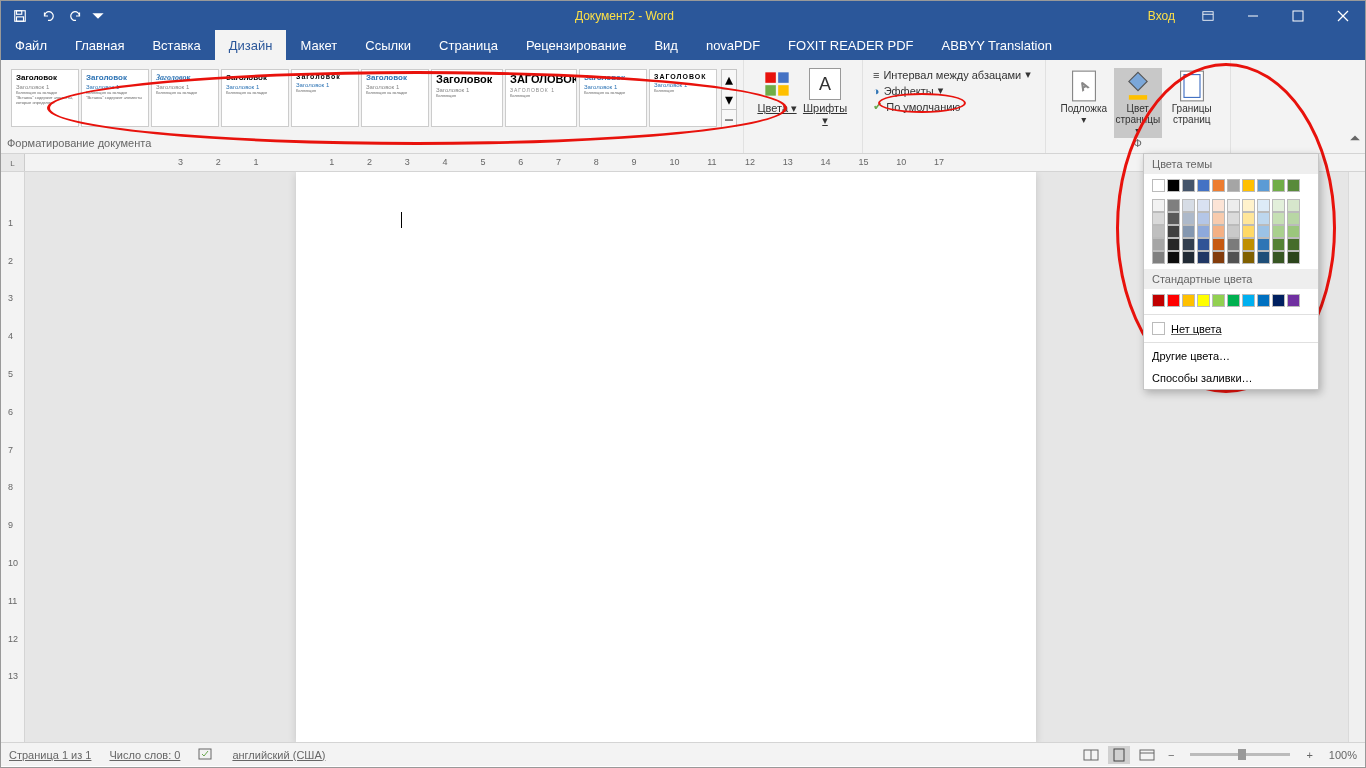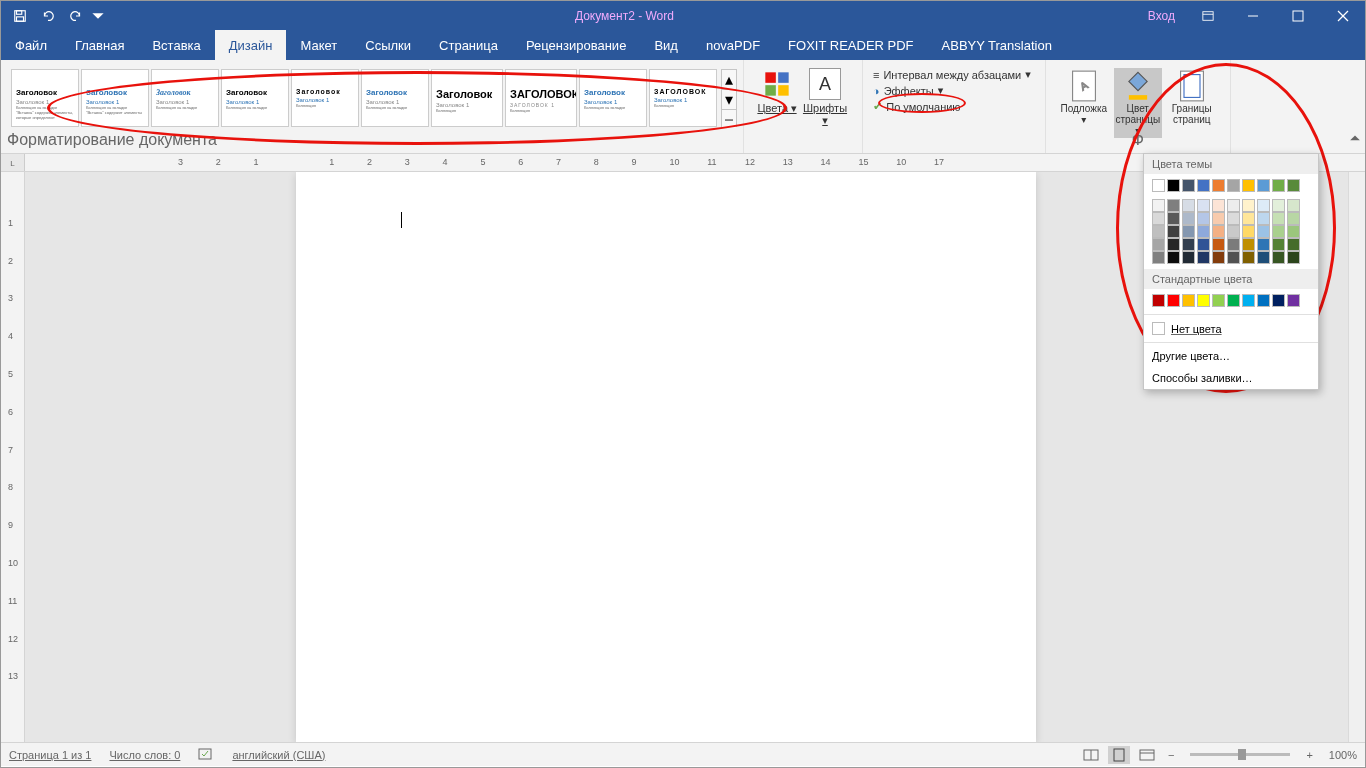--- a/index.html
+++ b/index.html
@@ -1,40 +1,40 @@
 <!DOCTYPE html>
 <html><head>
 <meta charset="utf-8">
 <style>
 * { margin:0; padding:0; box-sizing:border-box; font-family:"Segoe UI",sans-serif; }
 body { background:#fff; width:1366px; height:768px; overflow:hidden; position:relative; border:1px solid #999; }
-.titlebar { background:#2b579a; height:29px; display:flex; align-items:center; color:#f0abfc; font-size:12px; }
+.titlebar { background:#2b579a; height:29px; display:flex; align-items:center; color:#fde047; font-size:12px; }
 .qat { display:flex; align-items:center; padding:0 6px; gap:2px; }
 .qat-btn { width:26px; height:24px; display:flex; align-items:center; justify-content:center; color:#fff; cursor:pointer; }
 .qat-btn svg { width:14px; height:14px; }
 .title-center { flex:1; text-align:center; font-size:12px; }
 .title-right { display:flex; align-items:center; }
 .login { padding:0 10px; font-size:12px; }
 .winbtn { width:45px; height:29px; display:flex; align-items:center; justify-content:center; cursor:pointer; }
 .winbtn svg { width:12px; height:12px; stroke:#fff; }
 .tabs { background:#2b579a; height:30px; display:flex; align-items:stretch; color:#fff; font-size:13px; }
 .tab { padding:0 14px; display:flex; align-items:center; cursor:pointer; }
 .tab.active { background:#f3f3f3; color:#2b579a; }
 .tab-right { margin-left:auto; display:flex; }
 .tab-help { display:flex; align-items:center; padding:0 12px; gap:5px; font-size:12px; }
 .tab-share { background:#234a86; padding:0 12px; display:flex; align-items:center; gap:5px; font-size:12px; }
 .ribbon { background:#f3f3f3; height:94px; border-bottom:1px solid #d4d4d4; display:flex; position:relative; }
 .rgroup { border-right:1px solid #e1e1e1; padding:4px 6px 2px 6px; display:flex; flex-direction:column; align-items:center; position:relative; }
-.rgroup-label { font-size:16px; color:#666; margin-top:auto; padding-bottom:2px; }
+.rgroup-label { font-size:11px; color:#666; margin-top:auto; padding-bottom:2px; }
 .themes-btn { width:38px; display:flex; flex-direction:column; align-items:center; gap:2px; cursor:pointer; }
 .themes-icon { width:32px; height:32px; border:1px solid #a0a0a0; display:flex; align-items:center; justify-content:center; background:#fff; font-size:14px; color:#2b579a; position:relative; }
 .themes-icon-bar { position:absolute; bottom:2px; left:3px; right:3px; height:4px; background:linear-gradient(90deg,#c00,#f90,#5b5,#09c,#55c); }
 .themes-label { font-size:11px; color:#333; }
 .gallery { flex:1; display:flex; gap:2px; padding:5px 4px 0 4px; flex-wrap:nowrap; overflow:hidden; position:relative; max-width:740px; }
-.gallery-item { width:68px; height:58px; border:1px solid #ccc; background:#fff; padding:18px 4px; overflow:hidden; cursor:pointer; }
+.gallery-item { width:68px; height:58px; border:1px solid #ccc; background:#fff; padding:3px 4px; overflow:hidden; cursor:pointer; }
 .g-title { font-size:8px; font-weight:600; margin-bottom:2px; white-space:nowrap; }
 .g-sub { font-size:6px; color:#888; margin-bottom:1px; }
 .g-body { font-size:4px; color:#666; line-height:1.2; }
 .gallery-scroll { width:16px; display:flex; flex-direction:column; border:1px solid #c5c5c5; }
 .gs-btn { flex:1; display:flex; align-items:center; justify-content:center; background:#f8f8f8; cursor:pointer; border-bottom:1px solid #c5c5c5; }
 .gs-btn:last-child { border-bottom:none; }
 .mid-btns { display:flex; gap:2px; padding:4px 6px 0 6px; }
 .vbtn { width:42px; display:flex; flex-direction:column; align-items:center; gap:2px; cursor:pointer; }
 .vbtn-icon { width:32px; height:32px; display:flex; align-items:center; justify-content:center; }
 .vbtn-label { font-size:11px; color:#333; text-align:center; line-height:1.1;text-decoration:underline; }

